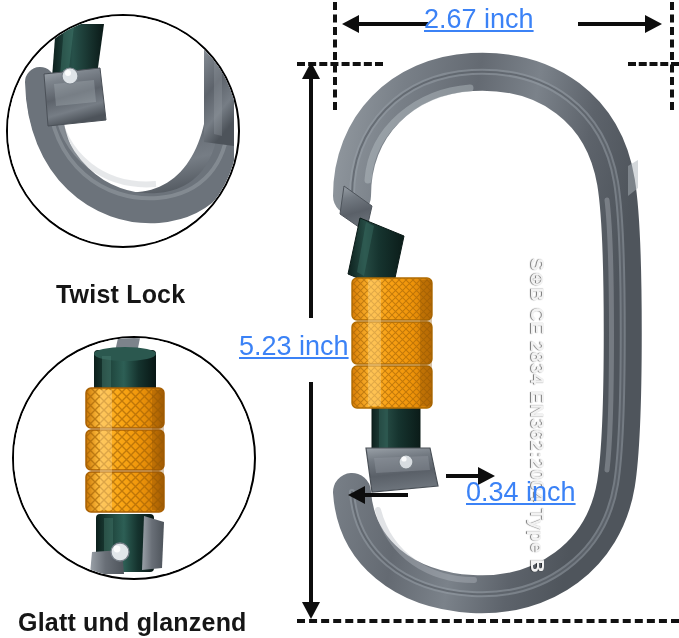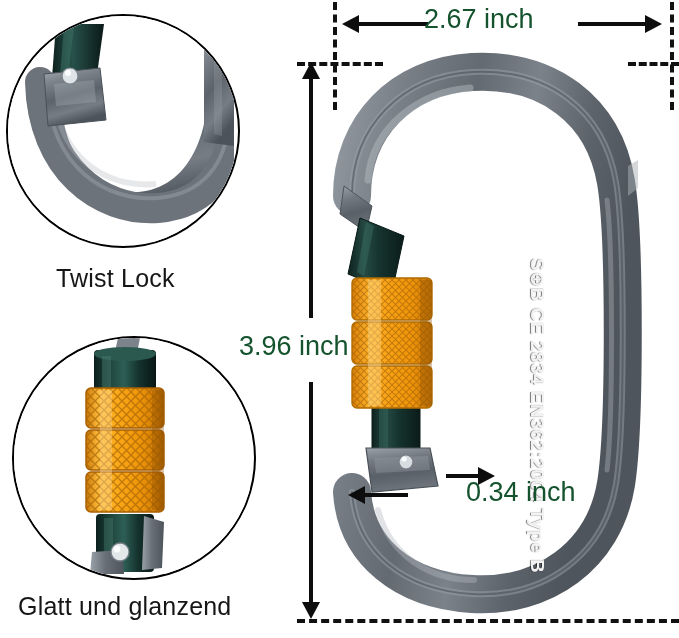--- a/index.html
+++ b/index.html
@@ -11,32 +11,34 @@
   }
   #stage{position:absolute;inset:0;width:679px;height:638px;}
 
   
   .caption{
     position:absolute;
     font-size:25px;
     color:#161616;
     letter-spacing:.2px;
     white-space:nowrap;
-    font-weight:400;
+    font-weight:700;
+    margin-top:16px;
   }
   #cap-twist{left:56px;top:264px;}
   #cap-glatt{left:18px;top:592px;text-align:center;}
 
   
   .dimlabel{
     position:absolute;
     font-size:27px;
-    color:#14532d;
+    color:#3b82f6;
     white-space:nowrap;
     font-weight:400;
+    text-decoration:underline;
   }
   #dim-w{left:424px;top:4px;}
   #dim-h{left:239px;top:331px;}
   #dim-g{left:466px;top:477px;}
 
   
   .dash-v{
     position:absolute;width:0;
     border-left:4px dashed #111;
   }
@@ -208,21 +210,21 @@
   </div>
   <div class="dimlabel" id="dim-w">2.67 inch</div>
 
   <div>
     <div class="arrowline av" style="left:309px;top:78px;width:4px;height:240px;"></div>
     <div class="tip tip-up" style="left:302px;top:62px;"></div>
 
     <div class="arrowline av" style="left:309px;top:382px;width:4px;height:222px;"></div>
     <div class="tip tip-down" style="left:302px;top:602px;"></div>
   </div>
-  <div class="dimlabel" id="dim-h">3.96 inch</div>
+  <div class="dimlabel" id="dim-h">5.23 inch</div>
 
   <div>
     <div class="arrowline ah" style="left:364px;top:493px;width:44px;"></div>
     <div class="tip tip-left" style="left:348px;top:486px;"></div>
 
     <div class="arrowline ah" style="left:446px;top:474px;width:36px;"></div>
     <div class="tip tip-right" style="left:478px;top:467px;"></div>
   </div>
   <div class="dimlabel" id="dim-g">0.34 inch</div>
 

